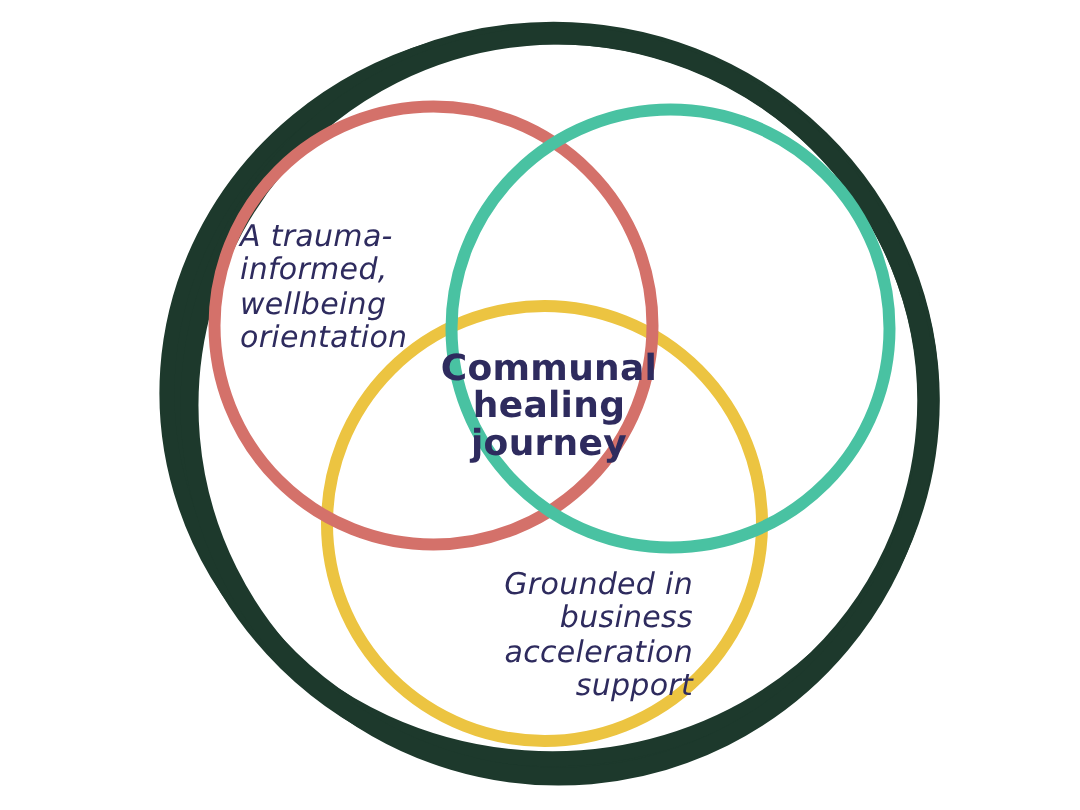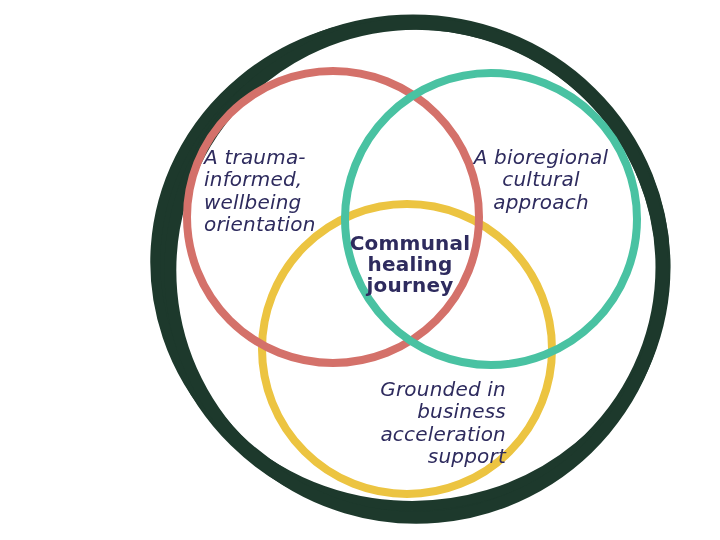--- a/index.html
+++ b/index.html
@@ -7,21 +7,20 @@
     padding: 0;
     background: #ffffff;
     font-family: "DejaVu Sans", sans-serif;
   }
   .stage {
     position: relative;
     width: 674px;
     height: 540px;
     background: var(--background, #ffffff);
     overflow: hidden;
-    margin-left: 44px;
   }
   svg.venn-svg {
     position: absolute;
     left: 0;
     top: 0;
     width: 720px;
     height: 540px;
   }
   .ring-stroke {
     stroke: var(--ring, #1d392c);
@@ -62,21 +61,21 @@
     width: 204px;
     text-align: right;
   }
   .label-center {
     left: 288px;
     top: 233px;
     width: 156px;
     text-align: center;
     font-style: normal;
     font-weight: bold;
-    font-size: 20px;
+    font-size: 24px;
     line-height: 1.05;
   }
 </style>
 </head>
 <body>
 
 <div class="stage">
 
   <svg class="venn-svg" viewBox="0 0 720 540">
 
@@ -89,23 +88,20 @@
     <circle class="vcircle c-business" cx="363" cy="349" r="145"></circle>
     <circle class="vcircle c-trauma" cx="289" cy="217" r="146"></circle>
     <circle class="vcircle c-bioregional" cx="447" cy="219" r="146"></circle>
   </svg>
 
   <div class="label label-trauma">A trauma-
 informed,
 wellbeing
 orientation</div>
 
-  <div class="label label-bioregional">A bioregional
-cultural
-approach</div>
 
   <div class="label label-business">Grounded in
 business
 acceleration
 support</div>
 
   <div class="label label-center">Communal
 healing
 journey</div>
 

